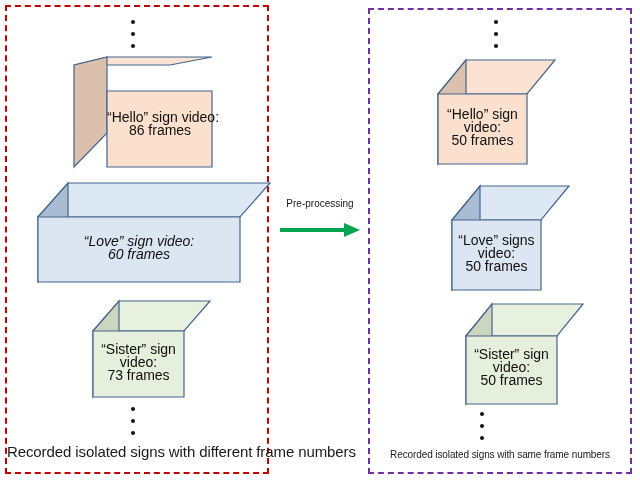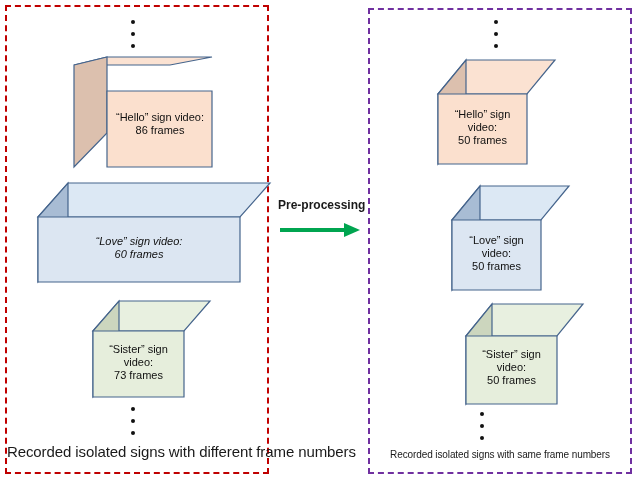--- a/index.html
+++ b/index.html
@@ -68,38 +68,38 @@
   }
 
   
   .box3d {
     position: absolute;
   }
   .box3d svg { display: block; overflow: visible; }
   .box-label {
     position: absolute;
     text-align: center;
-    font-size: 11px;
+    font-size: 14px;
     line-height: 13px;
     color: #101010;
     pointer-events: none;
     white-space: nowrap;
   }
   .box-label .ln { display: block; }
 
   
   .proc-label {
     position: absolute;
     left: 278px;
     top: 198px;
     width: 84px;
-    font-size: 12px;
+    text-align: center;
+    font-size: 10px;
     color: #1a1a1a;
     white-space: nowrap;
-    font-weight: bold;
   }
   .arrow-wrap {
     position: absolute;
     left: 280px;
     top: 222px;
     width: 82px;
     height: 16px;
   }
 </style>
 </head>
@@ -191,21 +191,21 @@
       </div>
     </div>
 
     <div class="box3d" style="left:76px; top:170px; width:124px; height:114px;">
       <svg width="124" height="114" viewBox="0 0 124 114">
         <polygon points="6,40 34,6 123,6 95,40" fill="#dce8f4" stroke="#45648c" stroke-width="1.2"></polygon>
         <polygon points="6,40 34,6 34,76 6,110" fill="#a8bcd4" stroke="#45648c" stroke-width="1.2"></polygon>
         <polygon points="6,40 95,40 95,110 6,110" fill="#dce6f2" stroke="#45648c" stroke-width="1.2"></polygon>
       </svg>
       <div class="box-label" style="left:6px; top:54px; width:89px;">
-        <span class="ln">“Love” sign</span>
+        <span class="ln">“Love” signs</span>
         <span class="ln">video:</span>
         <span class="ln">50 frames</span>
       </div>
     </div>
 
     <div class="box3d" style="left:90px; top:288px; width:124px; height:110px;">
       <svg width="124" height="110" viewBox="0 0 124 110">
         <polygon points="6,38 32,6 123,6 97,38" fill="#e8f0e0" stroke="#45648c" stroke-width="1.2"></polygon>
         <polygon points="6,38 32,6 32,74 6,106" fill="#ccd6be" stroke="#45648c" stroke-width="1.2"></polygon>
         <polygon points="6,38 97,38 97,106 6,106" fill="#e6eedc" stroke="#45648c" stroke-width="1.2"></polygon>

